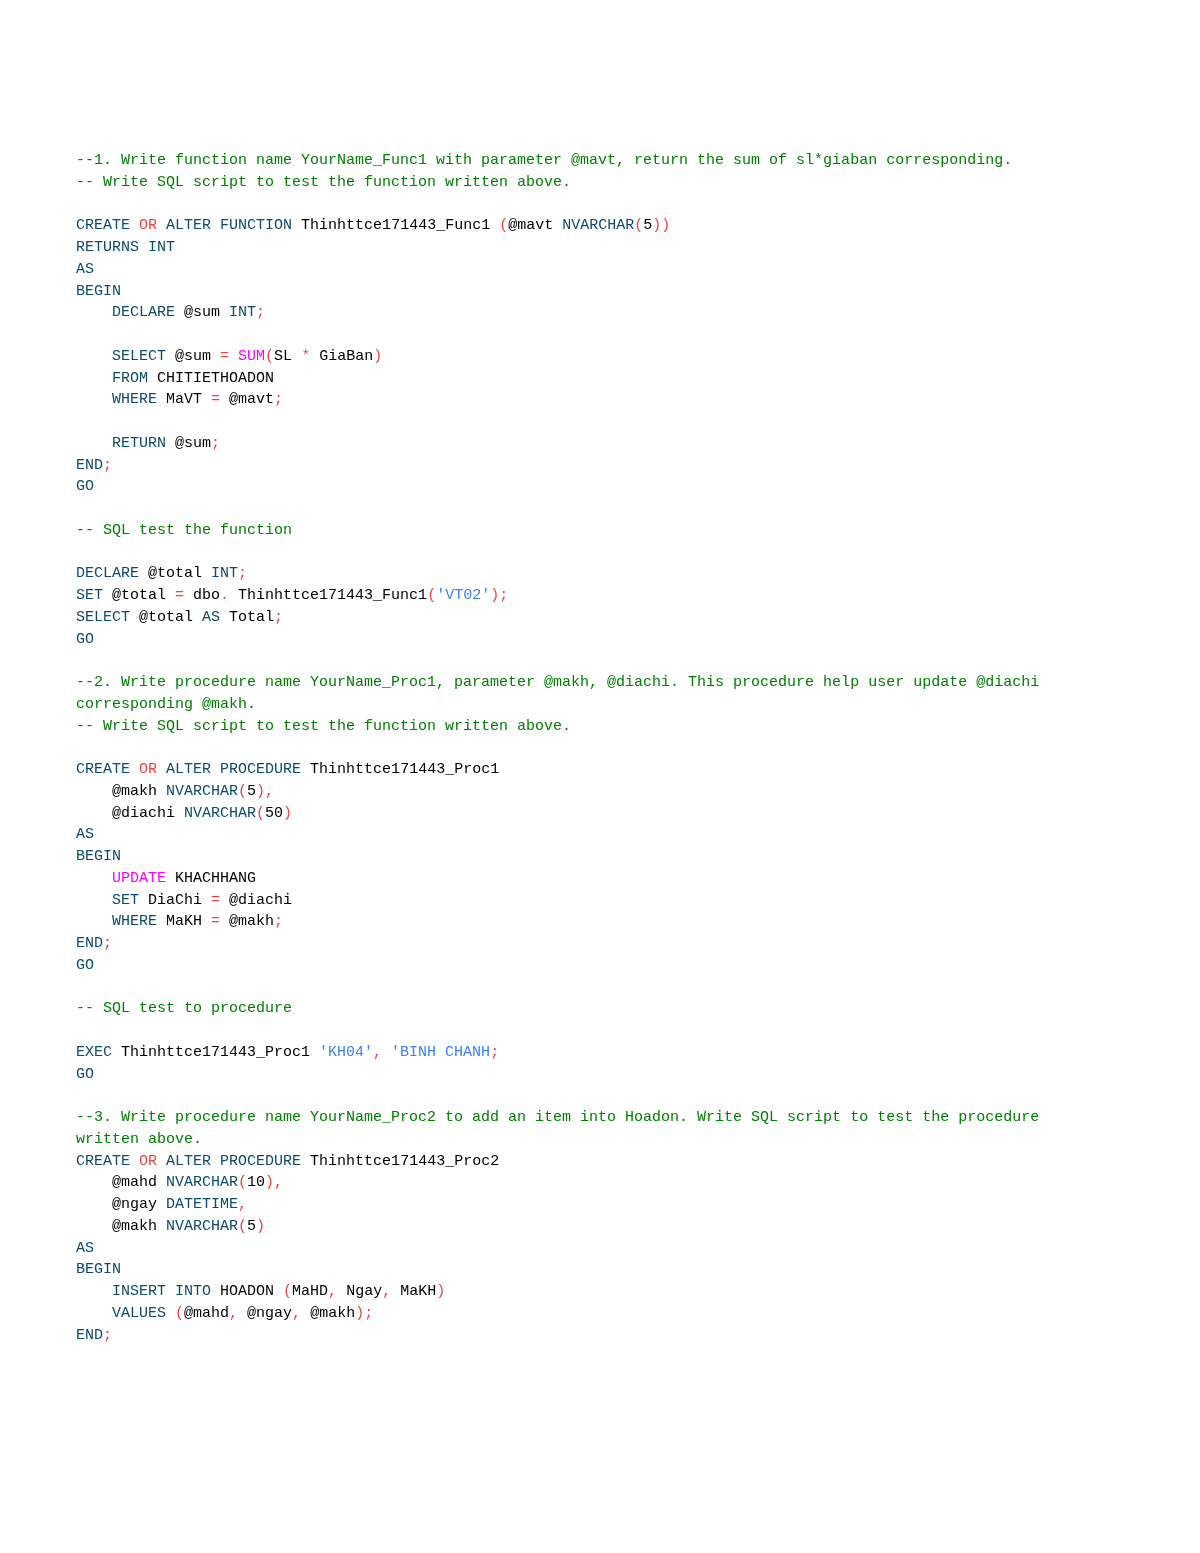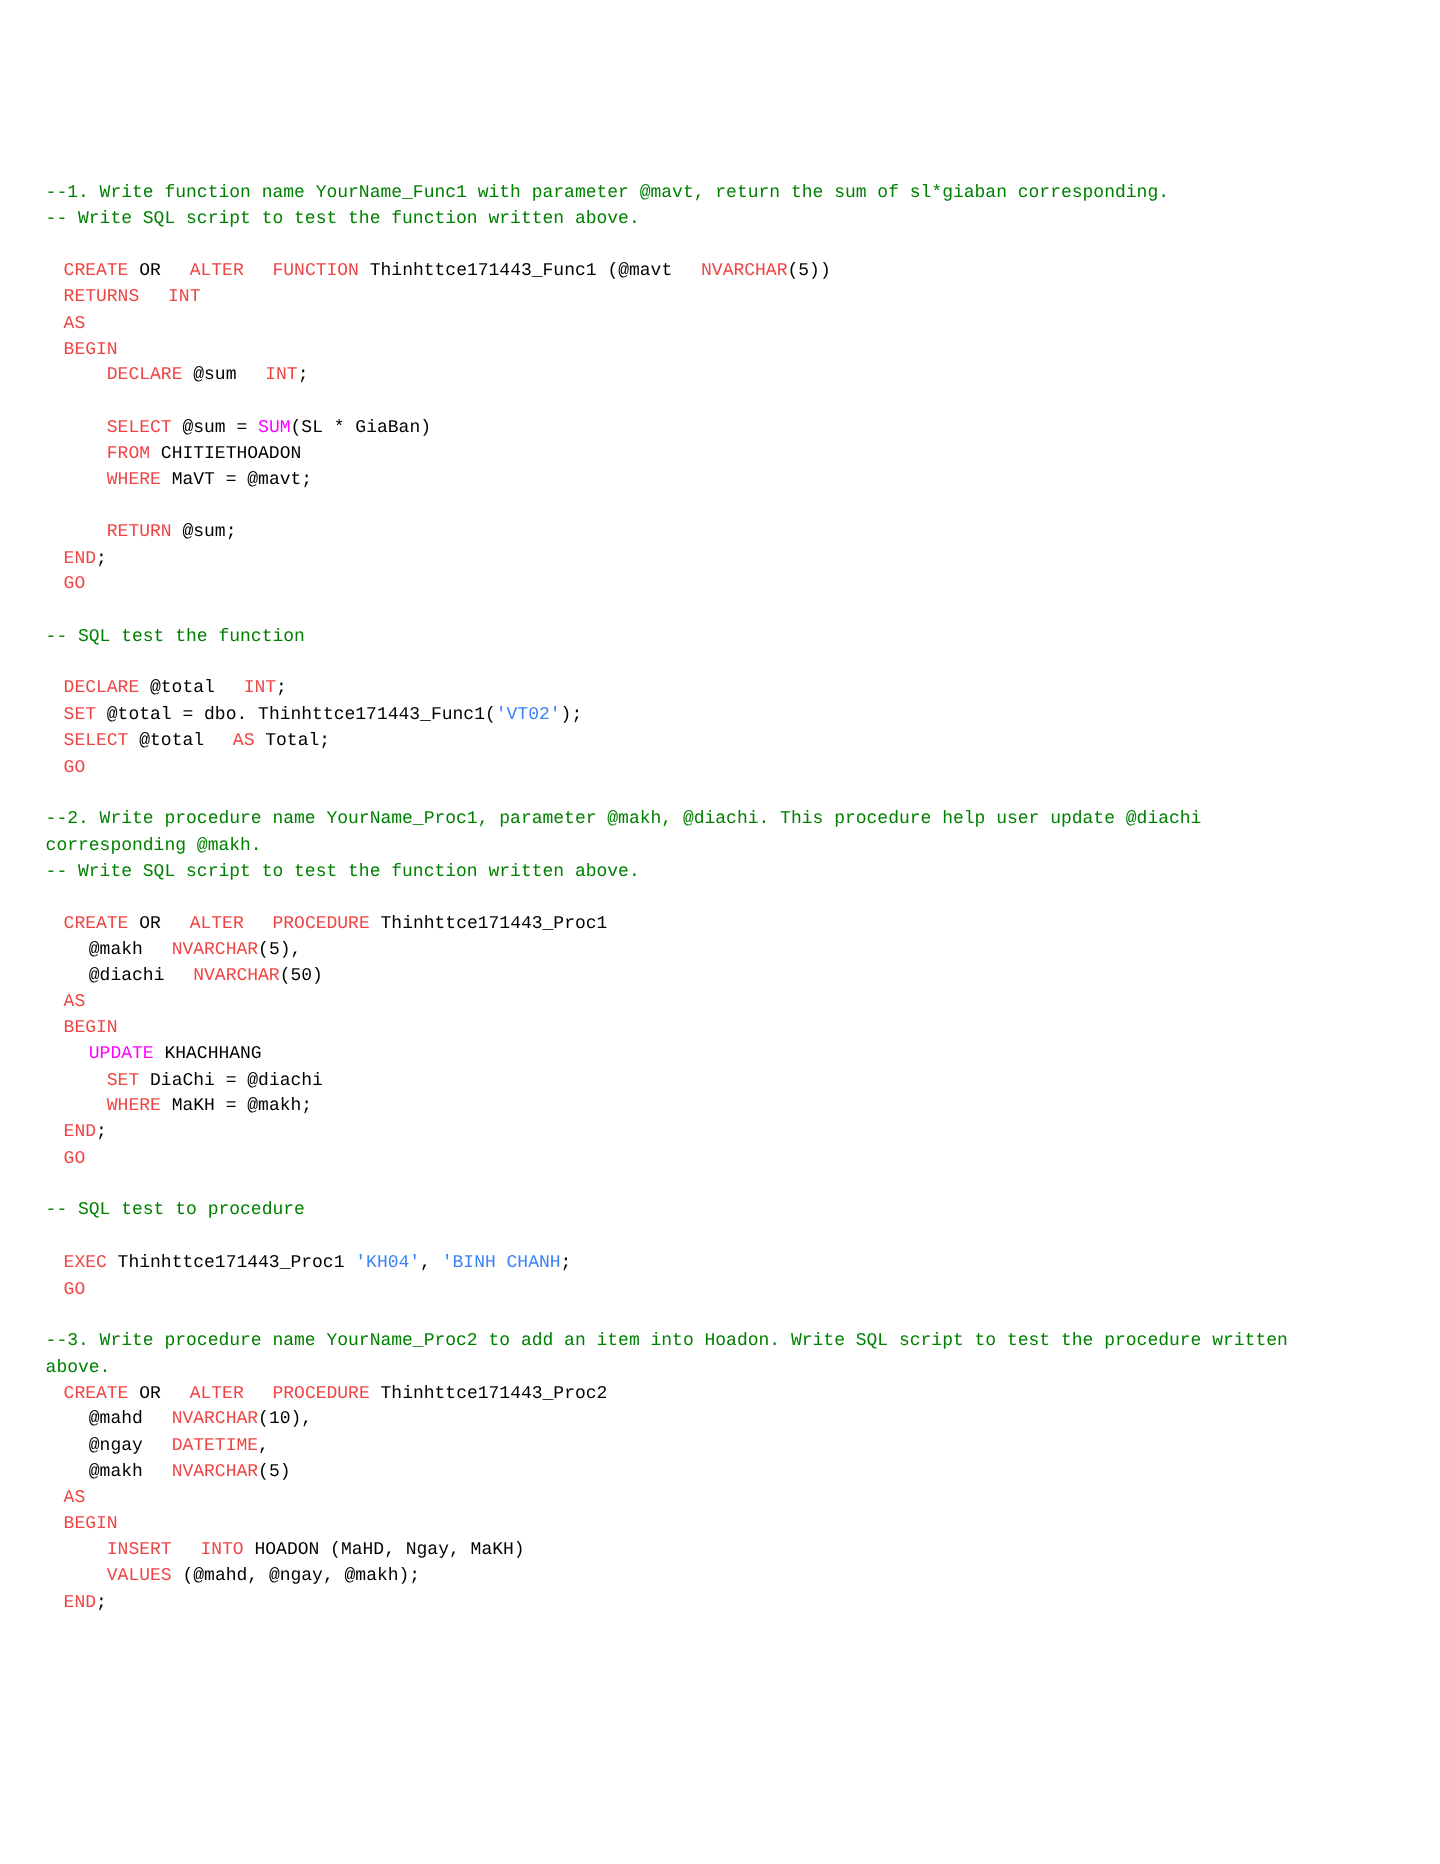--- a/index.html
+++ b/index.html
@@ -6,33 +6,33 @@
     margin: 0;
     padding: 0;
     background: #ffffff;
     font-family: Consolas, 'Courier New', monospace;
     font-size: 15px;
     line-height: 1.45;
   }
   .page {
     width: 1200px;
     min-height: 1553px;
-    padding: 150px 90px 100px 38px;
+    padding: 150px 90px 100px 76px;
     box-sizing: border-box;
     background: #ffffff;
   }
   pre {
     margin: 0;
     font-family: Consolas, 'Courier New', monospace;
     white-space: pre-wrap;
     word-wrap: break-word;
   }
   .cmt { color: #008000; }
-  .kw  { color: #ef4444; margin-left: 15px; }
-  .gr  { color: #000000; }
+  .kw  { color: #0c4a6e; }
+  .gr  { color: #ef4444; }
   .fn  { color: #ff00ff; }
   .str { color: #3b82f6; }
   .txt { color: #000000; }
 </style>
 </head>
 <body>
 
 <div class="page">
   <pre id="code-block"><div><span class="cmt">--1. Write function name YourName_Func1 with parameter @mavt, return the sum of sl*giaban corresponding.</span></div><div><span class="cmt">-- Write SQL script to test the function written above.</span></div><div>&nbsp;</div><div><span class="kw">CREATE</span><span class="txt"> </span><span class="gr">OR</span><span class="txt"> </span><span class="kw">ALTER</span><span class="txt"> </span><span class="kw">FUNCTION</span><span class="txt"> Thinhttce171443_Func1 </span><span class="gr">(</span><span class="txt">@mavt </span><span class="kw">NVARCHAR</span><span class="gr">(</span><span class="txt">5</span><span class="gr">))</span></div><div><span class="kw">RETURNS</span><span class="txt"> </span><span class="kw">INT</span></div><div><span class="kw">AS</span></div><div><span class="kw">BEGIN</span></div><div><span class="txt">    </span><span class="kw">DECLARE</span><span class="txt"> @sum </span><span class="kw">INT</span><span class="gr">;</span></div><div>&nbsp;</div><div><span class="txt">    </span><span class="kw">SELECT</span><span class="txt"> @sum </span><span class="gr">=</span><span class="txt"> </span><span class="fn">SUM</span><span class="gr">(</span><span class="txt">SL </span><span class="gr">*</span><span class="txt"> GiaBan</span><span class="gr">)</span></div><div><span class="txt">    </span><span class="kw">FROM</span><span class="txt"> CHITIETHOADON</span></div><div><span class="txt">    </span><span class="kw">WHERE</span><span class="txt"> MaVT </span><span class="gr">=</span><span class="txt"> @mavt</span><span class="gr">;</span></div><div>&nbsp;</div><div><span class="txt">    </span><span class="kw">RETURN</span><span class="txt"> @sum</span><span class="gr">;</span></div><div><span class="kw">END</span><span class="gr">;</span></div><div><span class="kw">GO</span></div><div>&nbsp;</div><div><span class="cmt">-- SQL test the function</span></div><div>&nbsp;</div><div><span class="kw">DECLARE</span><span class="txt"> @total </span><span class="kw">INT</span><span class="gr">;</span></div><div><span class="kw">SET</span><span class="txt"> @total </span><span class="gr">=</span><span class="txt"> dbo</span><span class="gr">.</span><span class="txt"> Thinhttce171443_Func1</span><span class="gr">(</span><span class="str">'VT02'</span><span class="gr">);</span></div><div><span class="kw">SELECT</span><span class="txt"> @total </span><span class="kw">AS</span><span class="txt"> Total</span><span class="gr">;</span></div><div><span class="kw">GO</span></div><div>&nbsp;</div><div><span class="cmt">--2. Write procedure name YourName_Proc1, parameter @makh, @diachi. This procedure help user update @diachi corresponding @makh.</span></div><div><span class="cmt">-- Write SQL script to test the function written above.</span></div><div>&nbsp;</div><div><span class="kw">CREATE</span><span class="txt"> </span><span class="gr">OR</span><span class="txt"> </span><span class="kw">ALTER</span><span class="txt"> </span><span class="kw">PROCEDURE</span><span class="txt"> Thinhttce171443_Proc1</span></div><div><span class="txt">    @makh </span><span class="kw">NVARCHAR</span><span class="gr">(</span><span class="txt">5</span><span class="gr">),</span></div><div><span class="txt">    @diachi </span><span class="kw">NVARCHAR</span><span class="gr">(</span><span class="txt">50</span><span class="gr">)</span></div><div><span class="kw">AS</span></div><div><span class="kw">BEGIN</span></div><div><span class="txt">    </span><span class="fn">UPDATE</span><span class="txt"> KHACHHANG</span></div><div><span class="txt">    </span><span class="kw">SET</span><span class="txt"> DiaChi </span><span class="gr">=</span><span class="txt"> @diachi</span></div><div><span class="txt">    </span><span class="kw">WHERE</span><span class="txt"> MaKH </span><span class="gr">=</span><span class="txt"> @makh</span><span class="gr">;</span></div><div><span class="kw">END</span><span class="gr">;</span></div><div><span class="kw">GO</span></div><div>&nbsp;</div><div><span class="cmt">-- SQL test to procedure</span></div><div>&nbsp;</div><div><span class="kw">EXEC</span><span class="txt"> Thinhttce171443_Proc1 </span><span class="str">'KH04'</span><span class="gr">,</span><span class="txt"> </span><span class="str">'BINH CHANH</span><span class="gr">;</span></div><div><span class="kw">GO</span></div><div>&nbsp;</div><div><span class="cmt">--3. Write procedure name YourName_Proc2 to add an item into Hoadon. Write SQL script to test the procedure written above.</span></div><div><span class="kw">CREATE</span><span class="txt"> </span><span class="gr">OR</span><span class="txt"> </span><span class="kw">ALTER</span><span class="txt"> </span><span class="kw">PROCEDURE</span><span class="txt"> Thinhttce171443_Proc2</span></div><div><span class="txt">    @mahd </span><span class="kw">NVARCHAR</span><span class="gr">(</span><span class="txt">10</span><span class="gr">),</span></div><div><span class="txt">    @ngay </span><span class="kw">DATETIME</span><span class="gr">,</span></div><div><span class="txt">    @makh </span><span class="kw">NVARCHAR</span><span class="gr">(</span><span class="txt">5</span><span class="gr">)</span></div><div><span class="kw">AS</span></div><div><span class="kw">BEGIN</span></div><div><span class="txt">    </span><span class="kw">INSERT</span><span class="txt"> </span><span class="kw">INTO</span><span class="txt"> HOADON </span><span class="gr">(</span><span class="txt">MaHD</span><span class="gr">,</span><span class="txt"> Ngay</span><span class="gr">,</span><span class="txt"> MaKH</span><span class="gr">)</span></div><div><span class="txt">    </span><span class="kw">VALUES</span><span class="txt"> </span><span class="gr">(</span><span class="txt">@mahd</span><span class="gr">,</span><span class="txt"> @ngay</span><span class="gr">,</span><span class="txt"> @makh</span><span class="gr">);</span></div><div><span class="kw">END</span><span class="gr">;</span></div></pre>
 </div>

